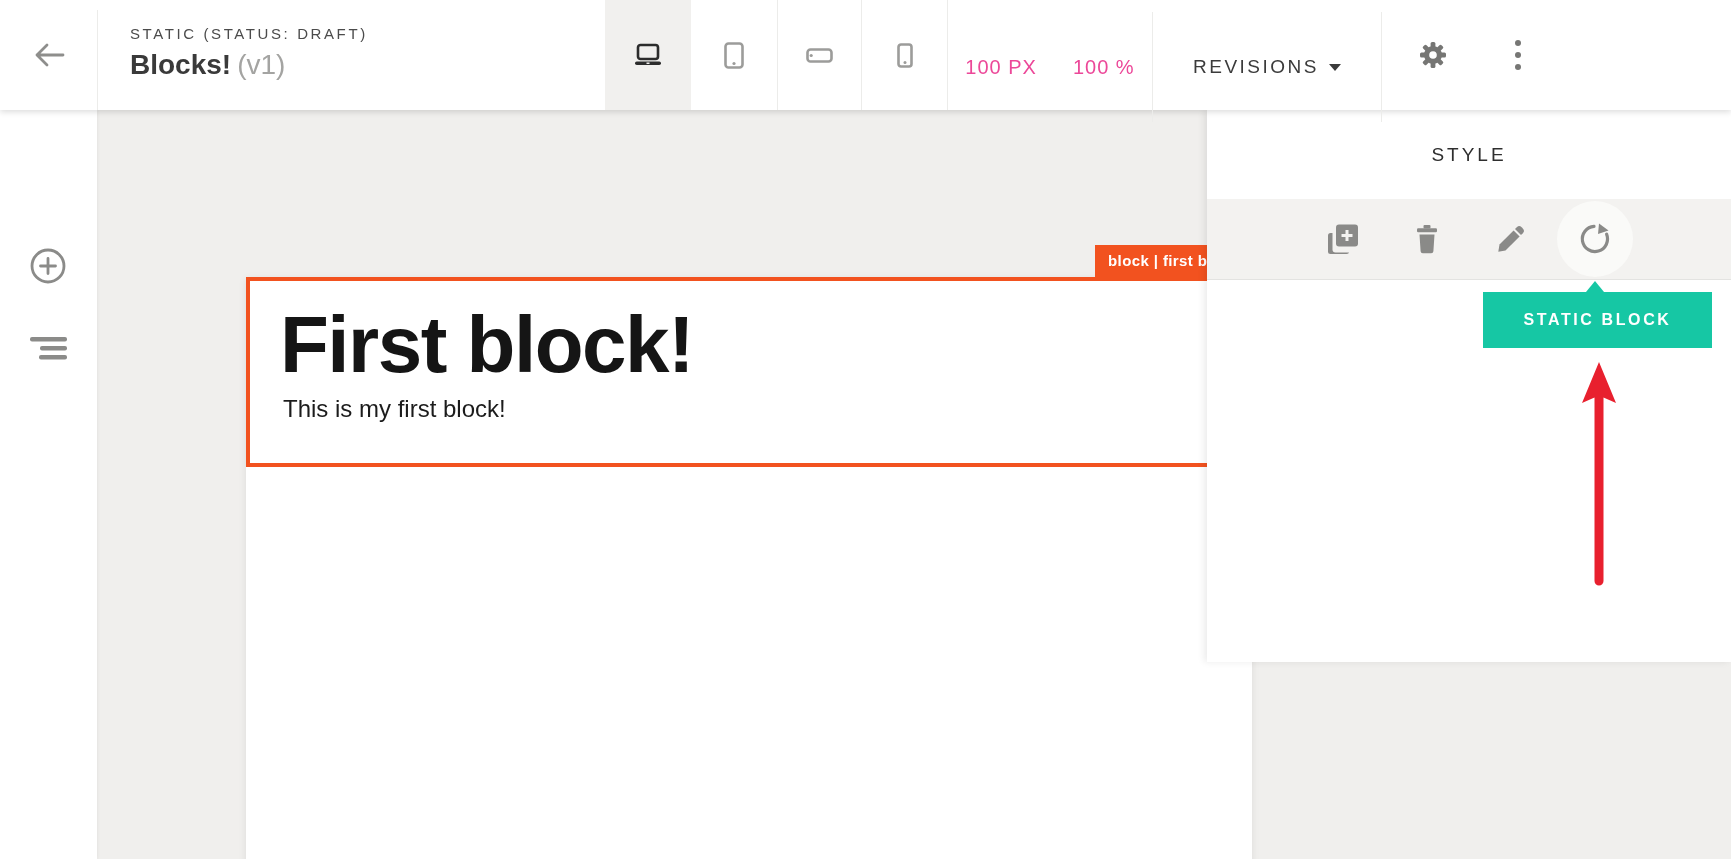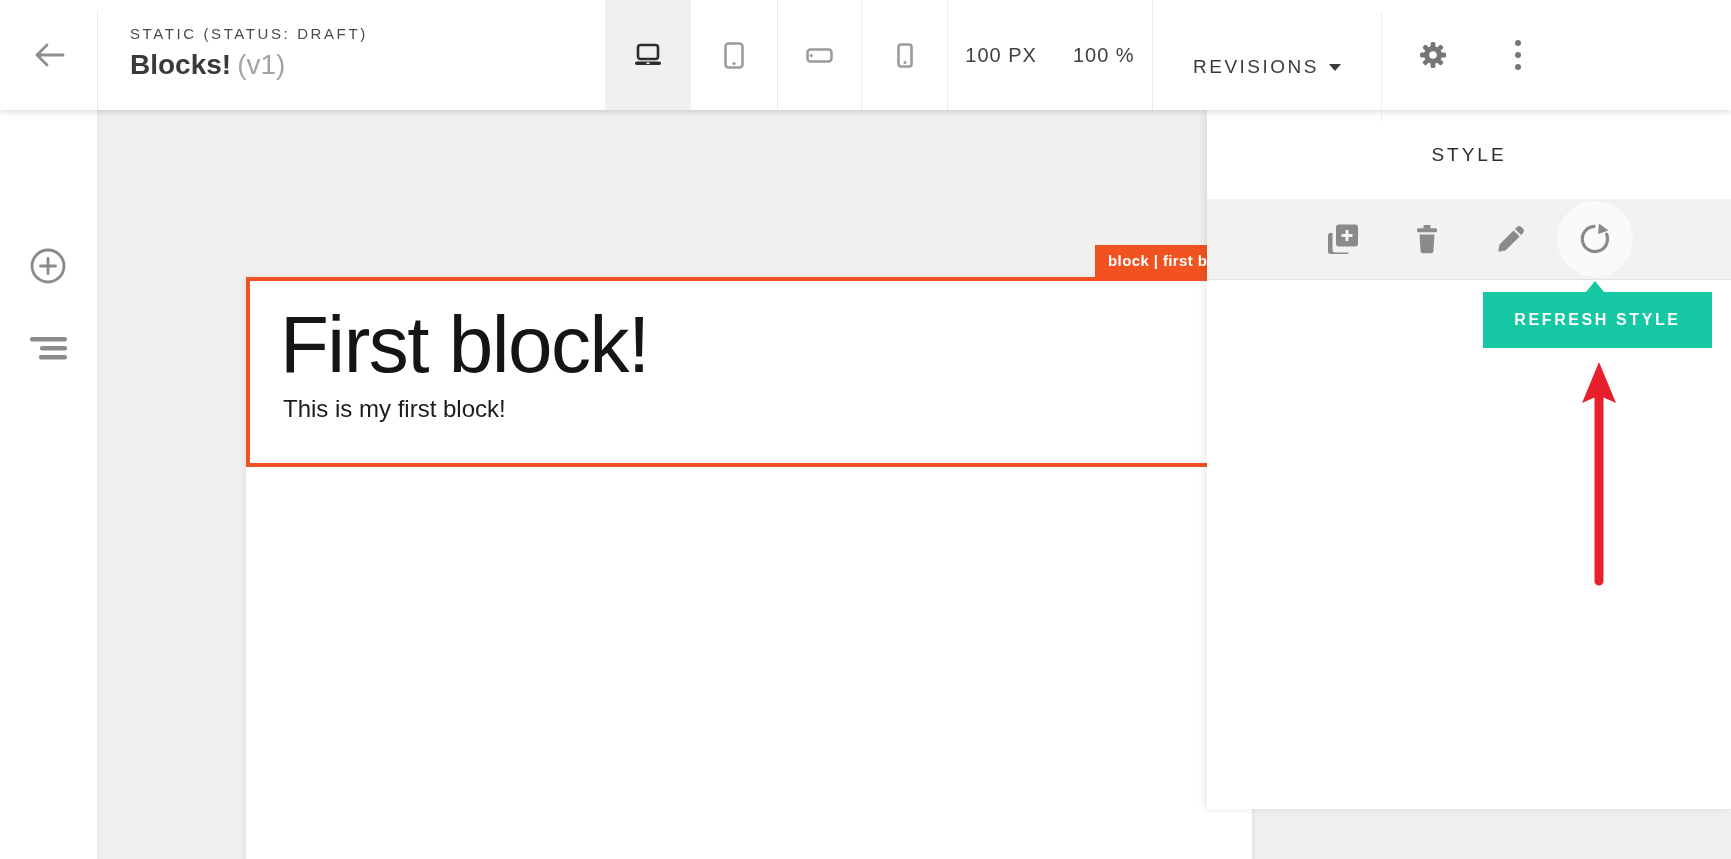--- a/index.html
+++ b/index.html
@@ -20,23 +20,23 @@
   .status-label { font-size:15px; letter-spacing:2.6px; color:#4b4b4b; }
   .doc-title { margin-top:7px; font-size:28px; font-weight:700; color:#3a3a3a; }
   .doc-title .ver { color:#a4a4a2; font-weight:400; margin-left:6px; }
 
   .devices { position:absolute; left:605px; top:0; width:343px; height:110px; display:flex; }
   .device-btn { width:86px; height:110px; border:none; background:transparent; cursor:pointer;
     display:flex; align-items:center; justify-content:center; color:#9c9c9a; }
   .device-btn.active { background:#f1f0ee; color:#2c2c2c; }
   .device-btn.bordered { border-right:1px solid #ececea; }
 
-  .zoom-sec { position:absolute; left:948px; top:0; width:205px; height:110px;
+  .zoom-sec { position:absolute; left:948px; top:12px; width:205px; height:110px;
     display:flex; align-items:center; justify-content:center; gap:36px;
-    font-size:20px; color:#404040; letter-spacing:1px; border-right:1px solid #ececea; }
+    font-size:20px; color:#ec4899; letter-spacing:1px; border-right:1px solid #ececea; }
   .revisions-btn { position:absolute; left:1153px; top:12px; width:229px; height:110px;
     border:none; background:transparent; cursor:pointer;
     display:flex; align-items:center; justify-content:center; gap:10px;
     font-family:inherit; font-size:19px; letter-spacing:2.5px; color:#3b3b3b;
     border-right:1px solid #ececea; }
   .caret-down { width:0; height:0; border-left:6px solid transparent;
     border-right:6px solid transparent; border-top:7px solid #3b3b3b; }
 
   .icon-btn { border:none; background:transparent; cursor:pointer;
     display:flex; align-items:center; justify-content:center; }
@@ -58,26 +58,26 @@
   
   .canvas { position:absolute; left:97px; top:110px; width:1110px; height:749px;
     background:#f0efed; }
   .page { position:absolute; left:149px; top:167px; width:1006px; height:692px;
     background:#ffffff; box-shadow:0 2px 8px rgba(0,0,0,.08); z-index:5; }
   .block { position:relative; width:100%; height:190px; border:4px solid #f2521f;
     background:#ffffff; cursor:pointer; }
   .block-tag { position:absolute; top:-36px; right:-4px; height:32px; line-height:32px;
     padding:0 13px; background:#f2521f; color:#ffffff; font-size:15px; font-weight:700;
     letter-spacing:.4px; white-space:nowrap; }
-  .block-heading { margin:24px 0 0 30px; font-size:80px; font-weight:400;
+  .block-heading { margin:24px 0 0 30px; font-size:80px; font-weight:700;
     letter-spacing:-1.5px; line-height:1; color:#151515; }
   .block-body { margin:10px 0 0 33px; font-size:24px; color:#1c1c1c; }
 
   
-  .panel { position:absolute; left:1207px; top:110px; width:524px; height:699px;
+  .panel { position:absolute; left:1207px; top:110px; width:524px; height:552px;
     background:#ffffff; box-shadow:-3px 0 7px rgba(0,0,0,.08); z-index:10; }
   .tabs { display:flex; height:89px; }
   .tab { flex:1; border:none; background:transparent; cursor:pointer; position:relative;
     font-family:inherit; font-size:19px; letter-spacing:3px; color:#2e2e2e;
     display:flex; align-items:center; justify-content:center; }
   .tab.active::after { content:""; position:absolute; left:0; right:0; bottom:0;
     height:5px; background:#f2521f; }
   .toolrow { height:81px; background:#f3f2f0; border-bottom:1px solid #e3e3e1;
     display:flex; align-items:center; justify-content:center; gap:50px; }
   .tool-btn { width:34px; height:34px; color:#8a8a88; }
@@ -231,21 +231,21 @@
           <svg width="32" height="32" viewBox="0 0 32 32">
             <path d="M15 3.4 A 12.6 12.6 0 1 0 27.6 11.2" fill="none" stroke="#8a8a88" stroke-width="3.2" stroke-linecap="round"></path>
             <path d="M20 0.5 L29.5 7.5 L19 11 Z" fill="#8a8a88"></path>
           </svg>
         </button>
       </span>
     </div>
 
     <div class="tooltip">
       <span class="tooltip-tri"></span>
-      <span>REFRESH STYLE</span>
+      <span>STATIC BLOCK</span>
     </div>
 
     <svg class="red-arrow" width="44" height="232" viewBox="0 0 44 232">
       <path d="M22 4 L39 45 L26.5 39.5 L26.5 223 a4.5 4.5 0 0 1 -9 0 L17.5 39.5 L5 45 Z" fill="#e8202e"></path>
     </svg>
   </aside>
 
 </div>
 
 </body></html>

